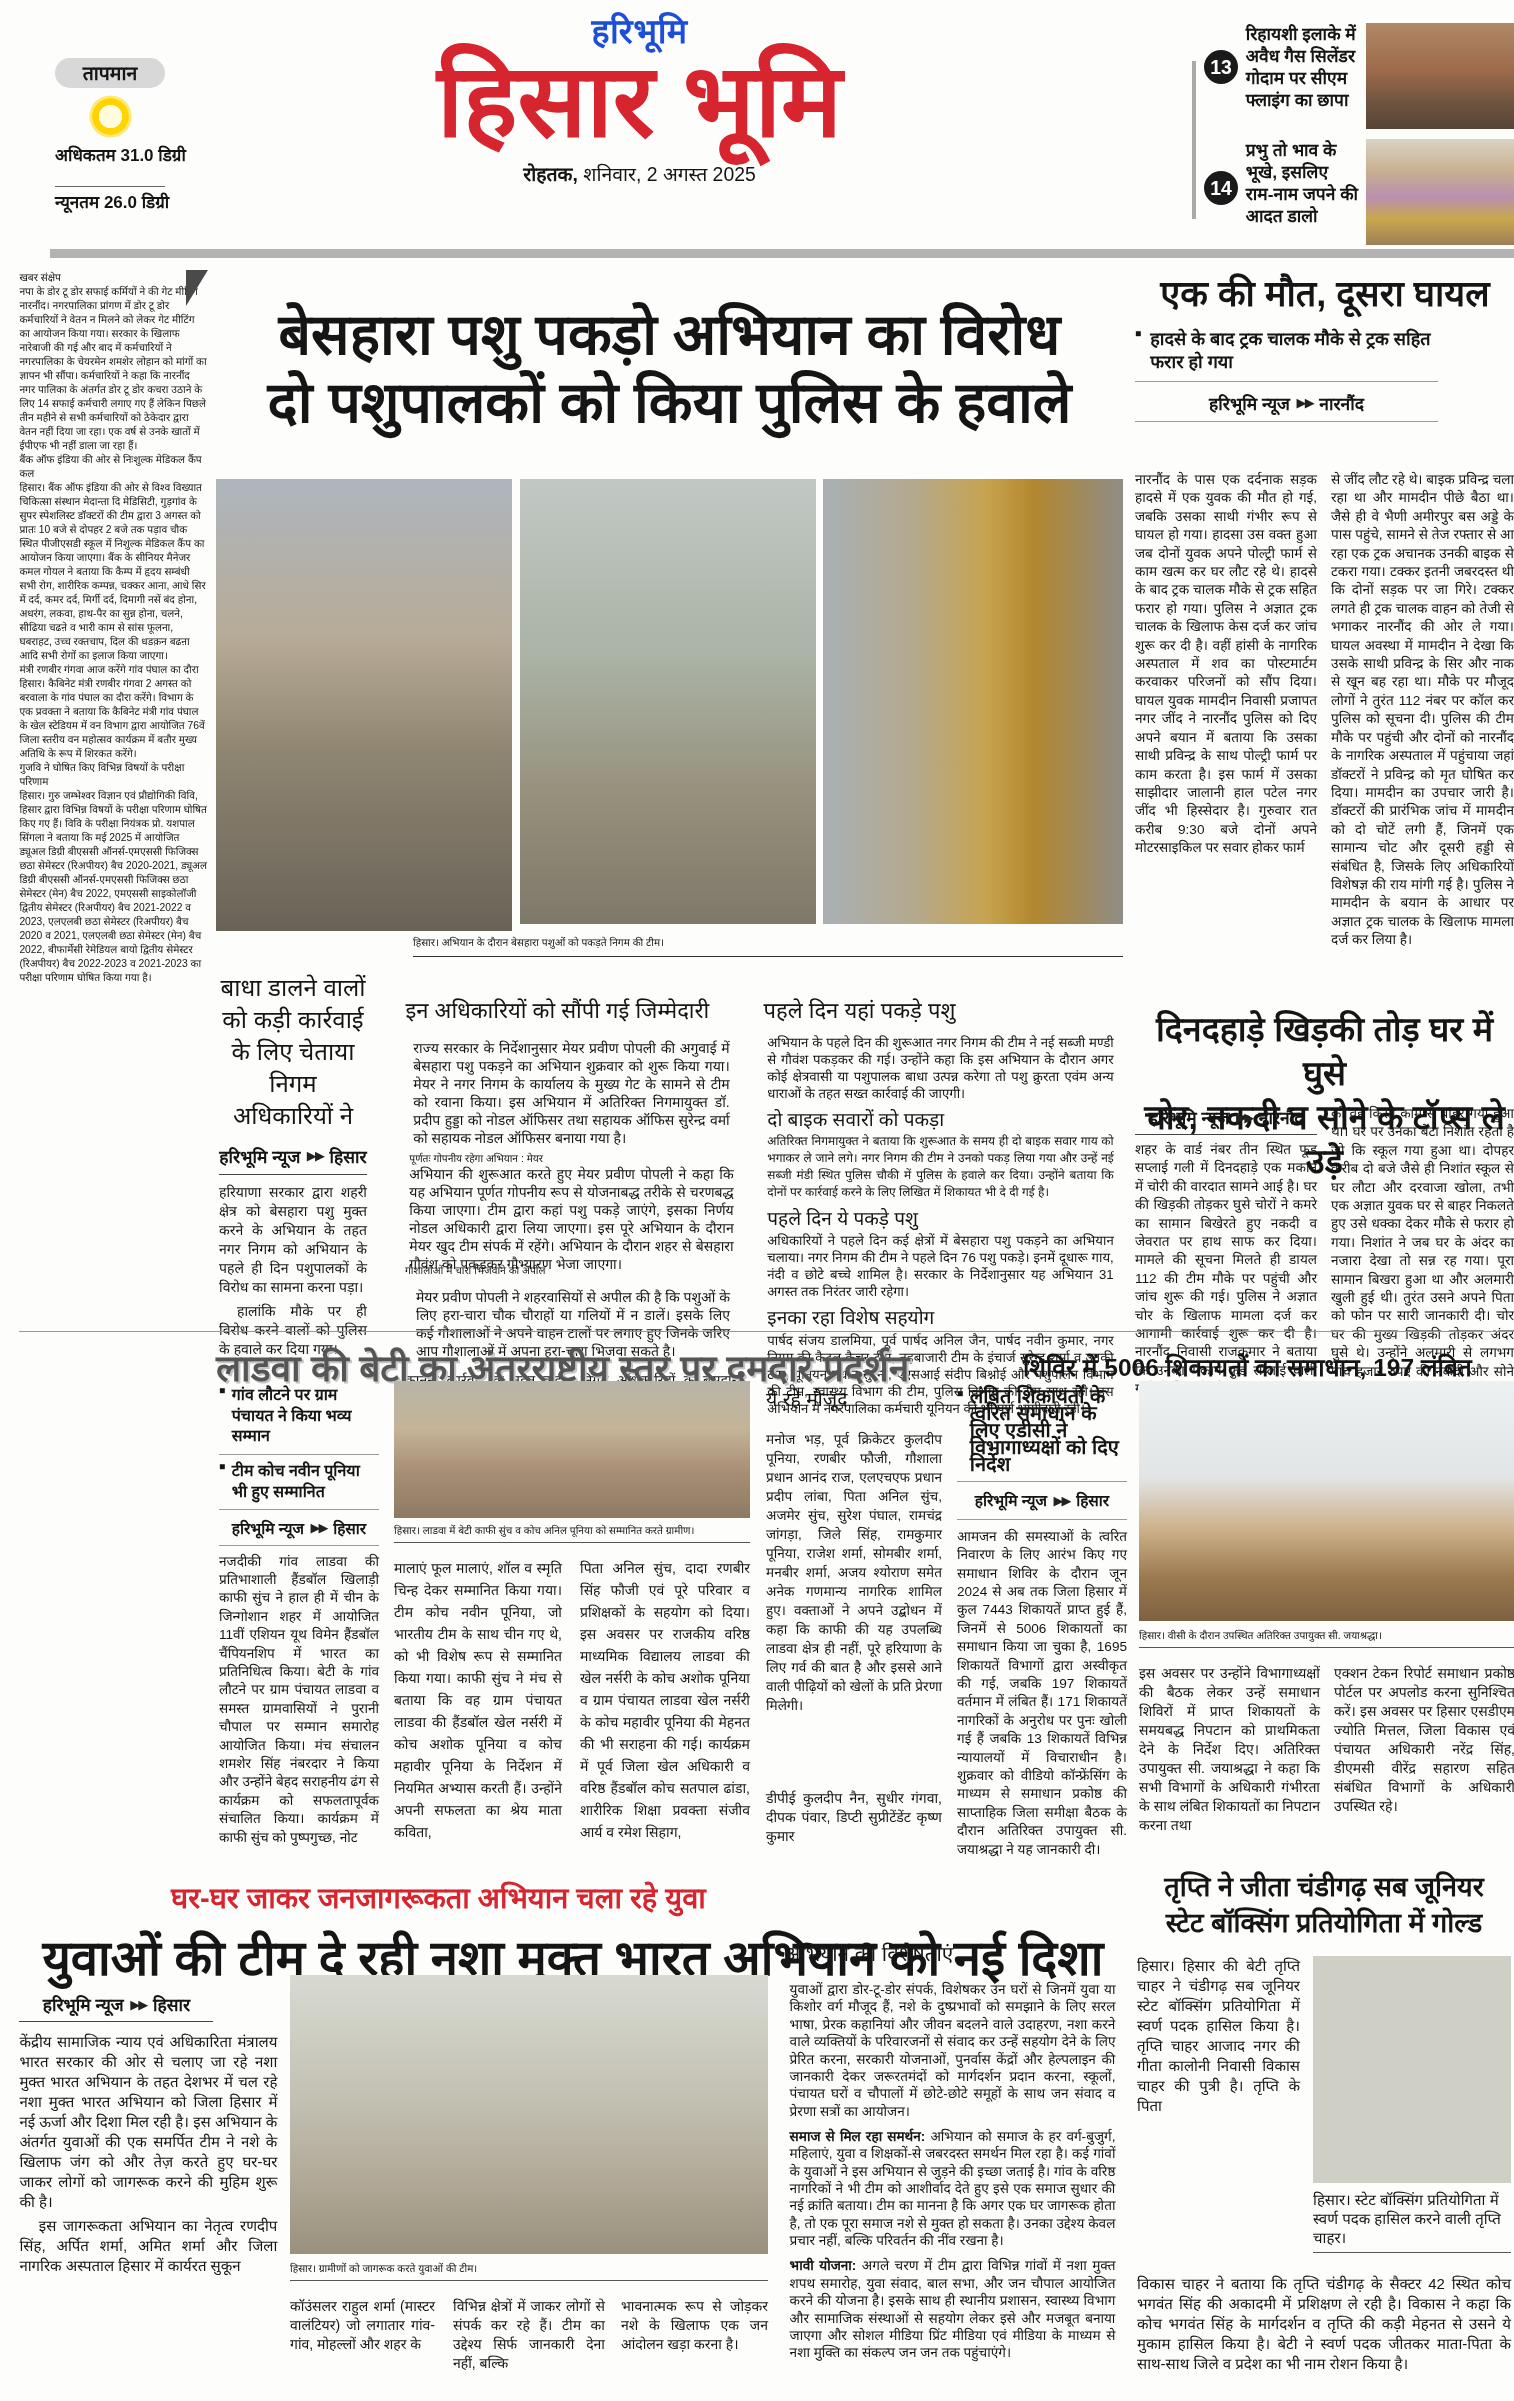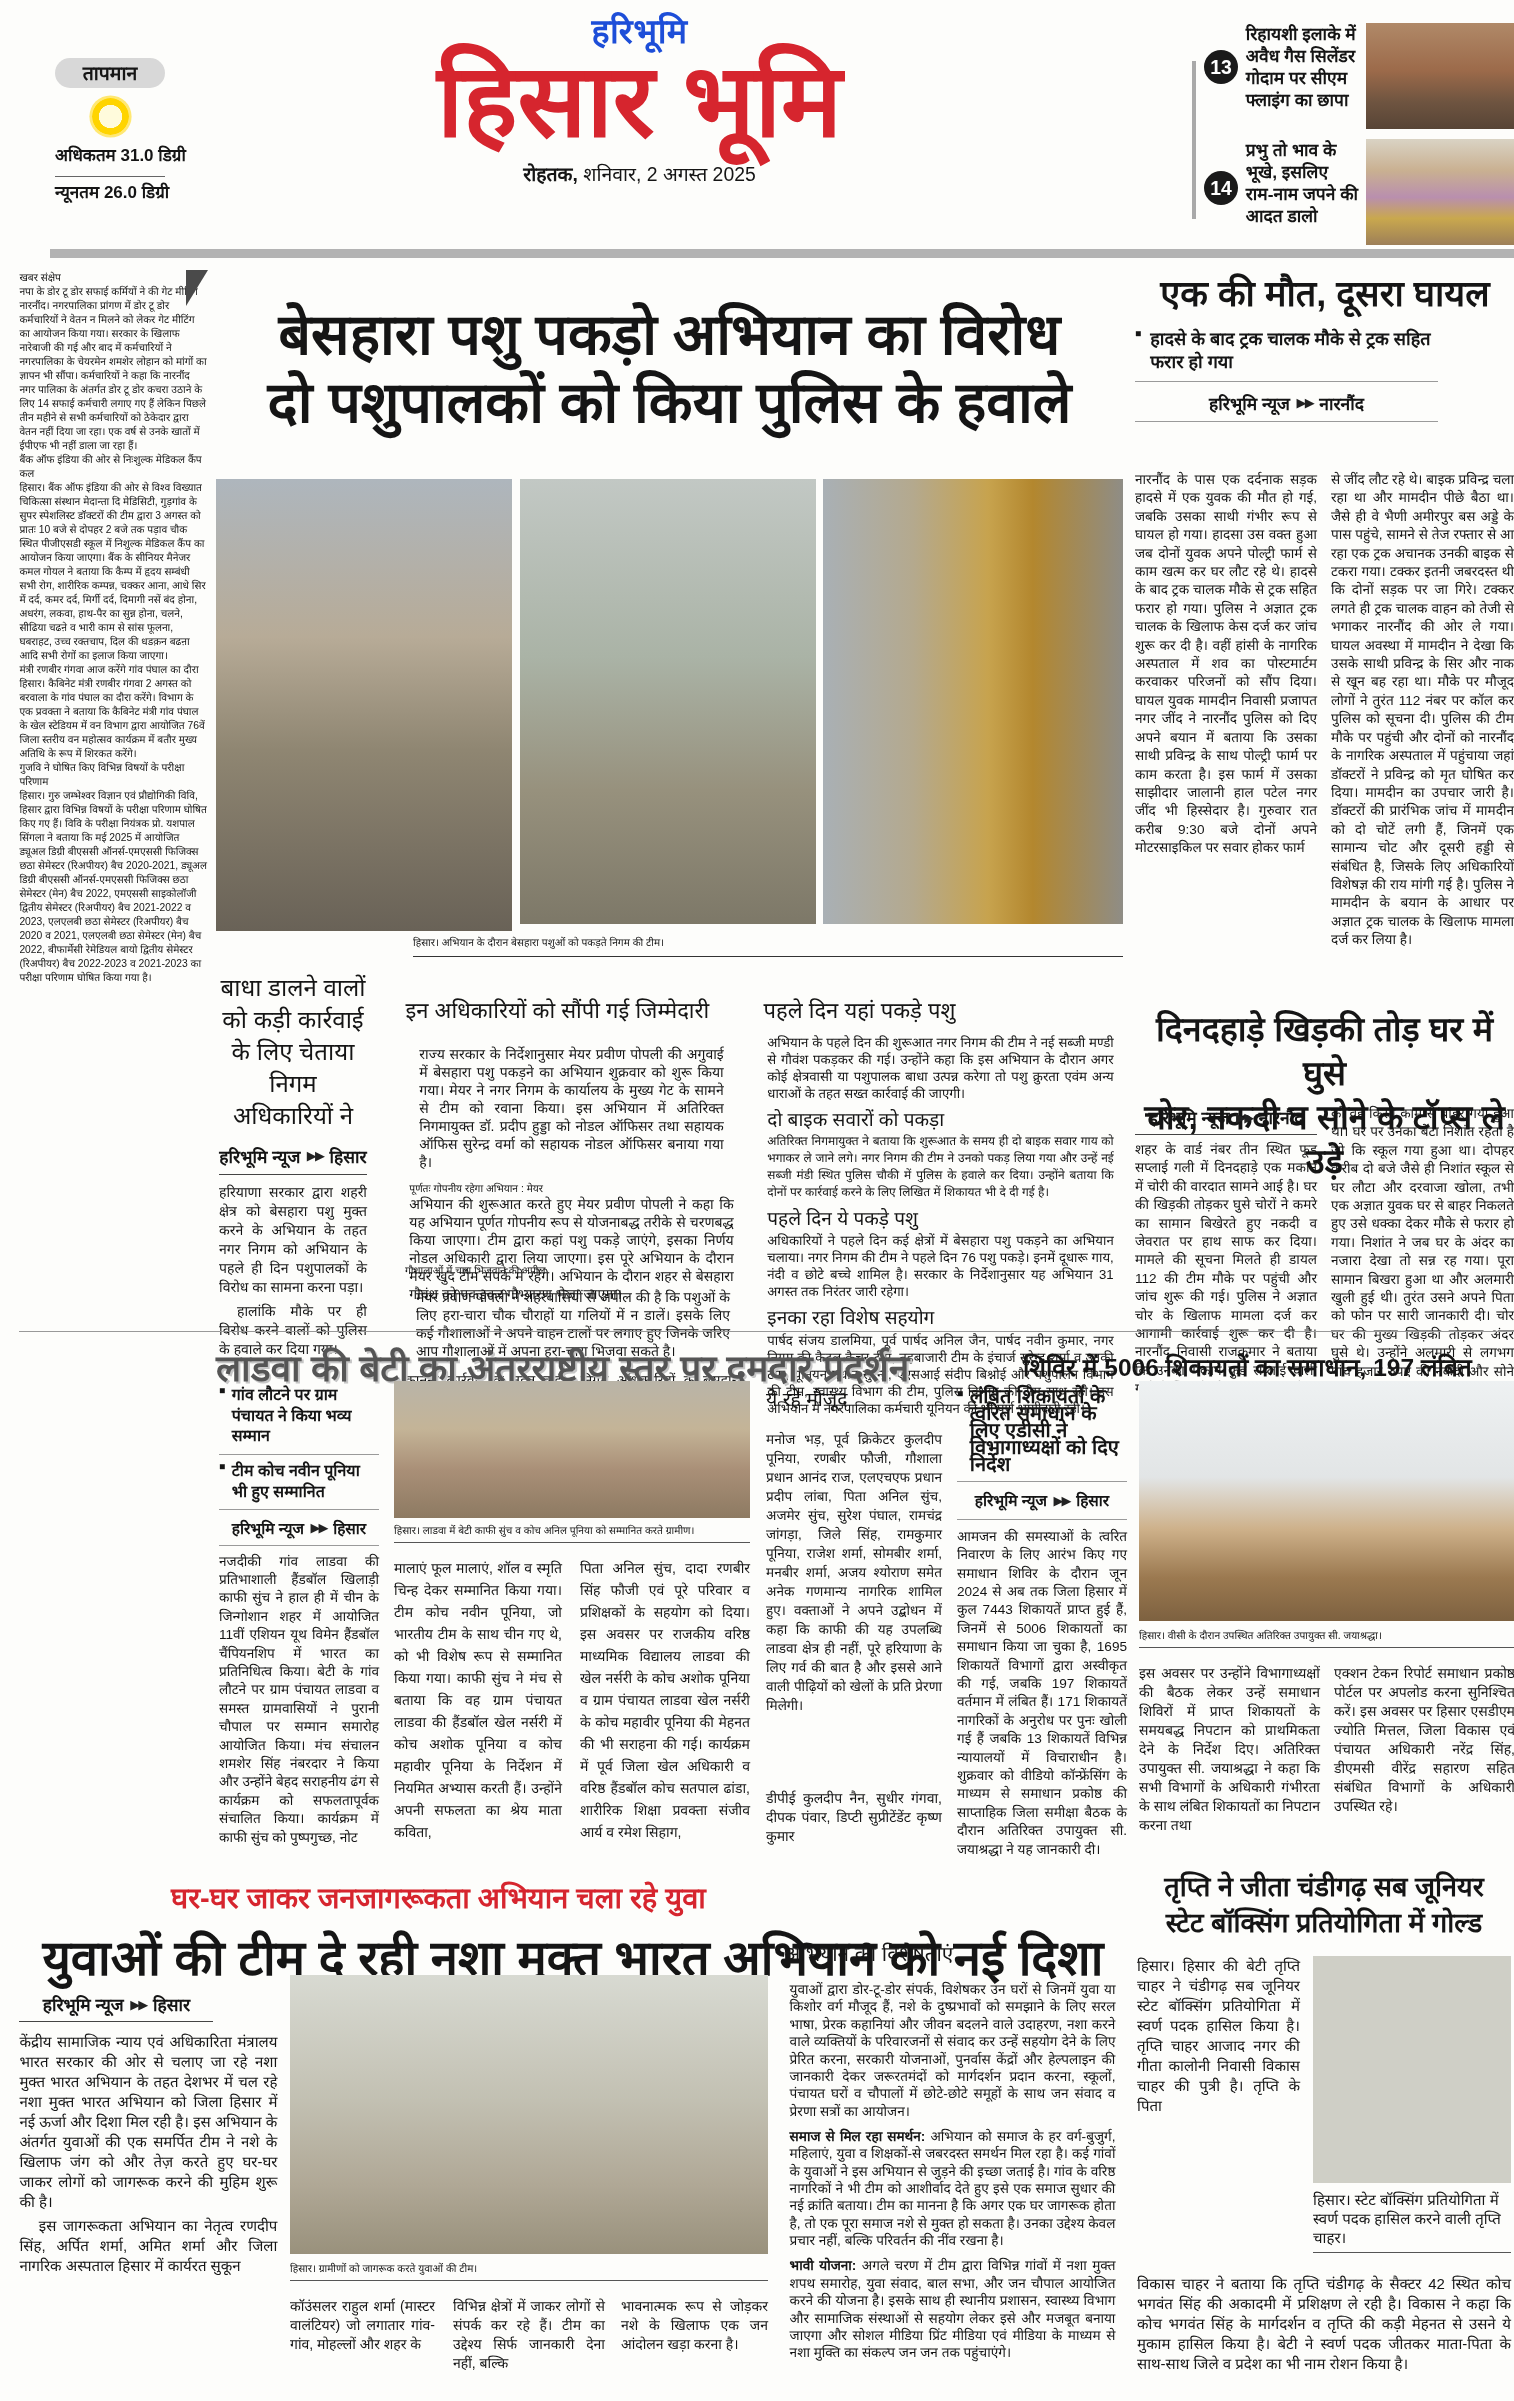--- a/index.html
+++ b/index.html
@@ -38,21 +38,21 @@
   .capt{font-weight:bold;font-size:15.5px}
 </style>
 </head>
 <body>
 
 <div class="page">
 
   <div class="abs" style="left:55px;top:58px;width:110px">
     <div style="background:#d8d8d8;border-radius:15.5px;height:30px;line-height:30px;text-align:center;font-size:19.4px;font-weight:bold">तापमान</div>
     <div style="width:37px;height:37px;margin:10.3px auto 7.7px auto;border-radius:50%;background:radial-gradient(circle,#fffbdc 0 44%,#ffd400 45% 100%);box-shadow:0 0 0 2.6px #ffe873"></div>
-    <div style="font-size:17px;font-weight:bold;border-bottom:1.9px solid #666;padding-bottom:10px;white-space:nowrap">अधिकतम 31.0 डिग्री</div>
+    <div style="font-size:17px;font-weight:bold;border-bottom:1.9px solid #666;padding-bottom:20px;white-space:nowrap">अधिकतम 31.0 डिग्री</div>
     <div style="font-size:17px;font-weight:bold;padding-top:3.2px;white-space:nowrap">न्यूनतम 26.0 डिग्री</div>
   </div>
 
   <div class="abs c" style="left:278px;top:6.5px;width:723px">
     <div style="font-size:34px;font-weight:bold;color:#1d4ed8;letter-spacing:0.6px">हरिभूमि</div>
     <div style="font-size:102px;line-height:115px;font-weight:bold;color:#d6252e;margin-top:-9px">हिसार भूमि</div>
     <div style="font-size:19.4px;margin-top:1.3px">
       <span class="b">रोहतक,</span>
       <span>शनिवार, 2 अगस्त 2025</span>
     </div>
@@ -108,21 +108,21 @@
       <span class="arr">▶▶</span>
       <span>हिसार</span>
     </div>
     <p class="j" style="font-size:14px;line-height:19px;margin:7.7px 0 0 0">हरियाणा सरकार द्वारा शहरी क्षेत्र को बेसहारा पशु मुक्त करने के अभियान के तहत नगर निगम को अभियान के पहले ही दिन पशुपालकों के विरोध का सामना करना पड़ा।</p>
     <p class="j" style="font-size:14px;line-height:19px;margin:5.2px 0 0 0;text-indent:18px">हालांकि मौके पर ही विरोध करने वालों को पुलिस के हवाले कर दिया गया।</p>
   </div>
 
   <div class="abs roundbox" style="left:399px;top:988px;width:345px;height:270px">
     <div class="bhead" style="font-size:22px;line-height:37px;height:37px;margin:3.9px 6.5px 0 6.5px">इन अधिकारियों को सौंपी गई जिम्मेदारी</div>
     <div style="padding:6.5px 10.3px 0 10.3px">
-      <p class="j" style="font-size:14px;line-height:18px;margin:10px">राज्य सरकार के निर्देशानुसार मेयर प्रवीण पोपली की अगुवाई में बेसहारा पशु पकड़ने का अभियान शुक्रवार को शुरू किया गया। मेयर ने नगर निगम के कार्यालय के मुख्य गेट के सामने से टीम को रवाना किया। इस अभियान में अतिरिक्त निगमायुक्त डॉ. प्रदीप हुड्डा को नोडल ऑफिसर तथा सहायक ऑफिस सुरेन्द्र वर्मा को सहायक नोडल ऑफिसर बनाया गया है।</p>
+      <p class="j" style="font-size:14px;line-height:18px;margin:4px">राज्य सरकार के निर्देशानुसार मेयर प्रवीण पोपली की अगुवाई में बेसहारा पशु पकड़ने का अभियान शुक्रवार को शुरू किया गया। मेयर ने नगर निगम के कार्यालय के मुख्य गेट के सामने से टीम को रवाना किया। इस अभियान में अतिरिक्त निगमायुक्त डॉ. प्रदीप हुड्डा को नोडल ऑफिसर तथा सहायक ऑफिस सुरेन्द्र वर्मा को सहायक नोडल ऑफिसर बनाया गया है।</p>
       <div class="subhead">पूर्णतः गोपनीय रहेगा अभियान : मेयर</div>
       <p class="j" style="font-size:14px;line-height:18px;margin:0">अभियान की शुरूआत करते हुए मेयर प्रवीण पोपली ने कहा कि यह अभियान पूर्णत गोपनीय रूप से योजनाबद्ध तरीके से चरणबद्ध किया जाएगा। टीम द्वारा कहां पशु पकड़े जाएंगे, इसका निर्णय नोडल अधिकारी द्वारा लिया जाएगा। इस पूरे अभियान के दौरान मेयर खुद टीम संपर्क में रहेंगे। अभियान के दौरान शहर से बेसहारा गौवंश को पकड़कर गौभ्यारण भेजा जाएगा।</p>
     </div>
   </div>
   <div class="abs" style="left:405px;top:1263px;width:336px">
     <div class="subhead" style="margin:0 0 2.6px 0">गौशालाओं में चारा भिजवाने की अपील</div>
     <p class="j" style="font-size:14px;line-height:18px;margin:11px">मेयर प्रवीण पोपली ने शहरवासियों से अपील की है कि पशुओं के लिए हरा-चारा चौक चौराहों या गलियों में न डालें। इसके लिए कई गौशालाओं ने अपने वाहन टालों पर लगाए हुए जिनके जरिए आप गौशालाओं में अपना हरा-चारा भिजवा सकते है।</p>
     <p class="j" style="font-size:14px;line-height:18px;margin:6.5px 0 0 0;column-count:2;column-gap:15.5px">कानूनी कार्रवाई के तहत कड़ी कार्रवाई की जाएगी। इस बार निगम अधिकारियों के बेसहारा पशुओं के लेकर कर रहे सख्त।</p>
   </div>
 

